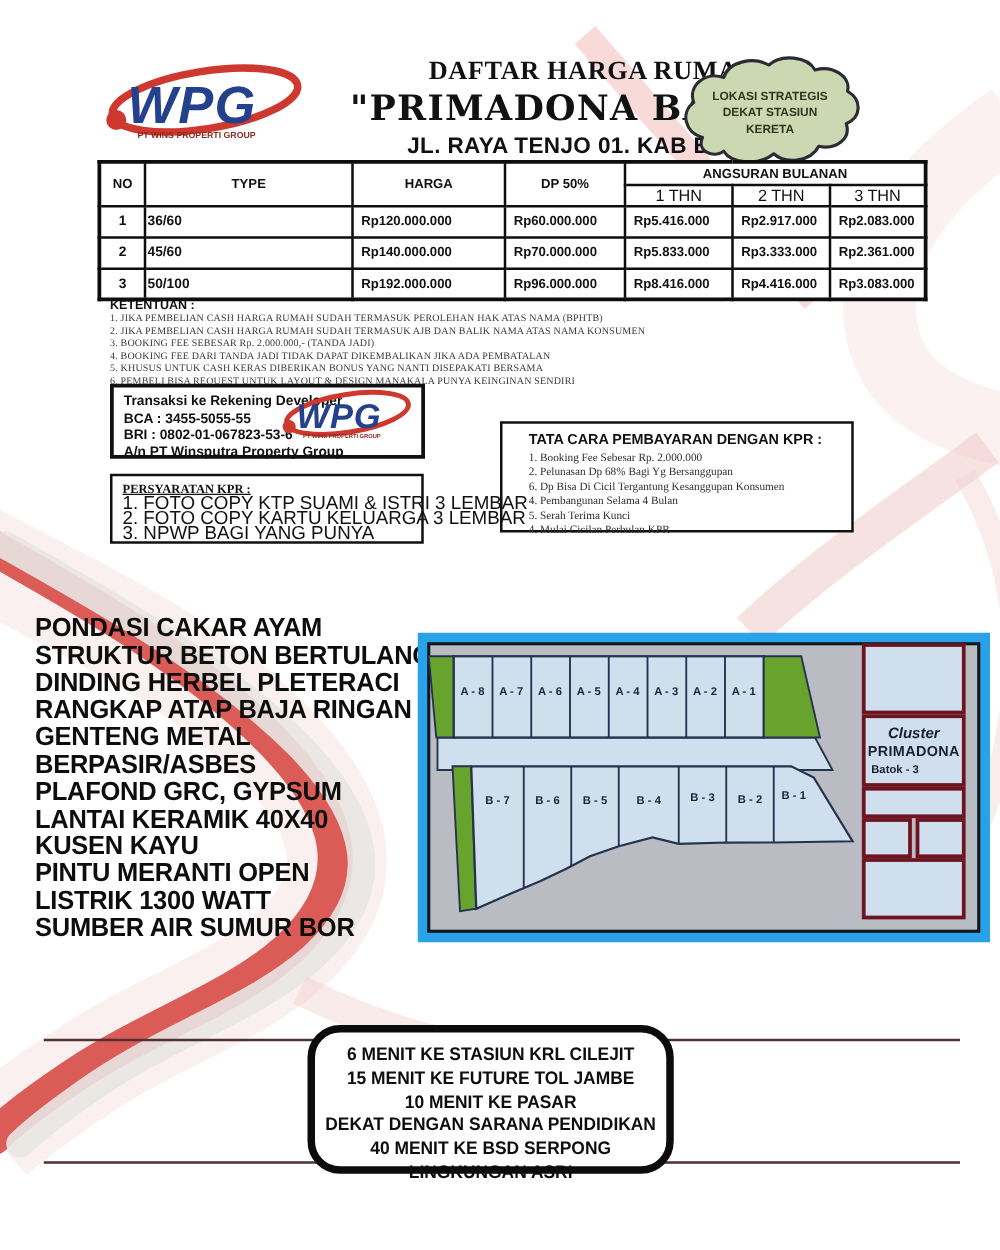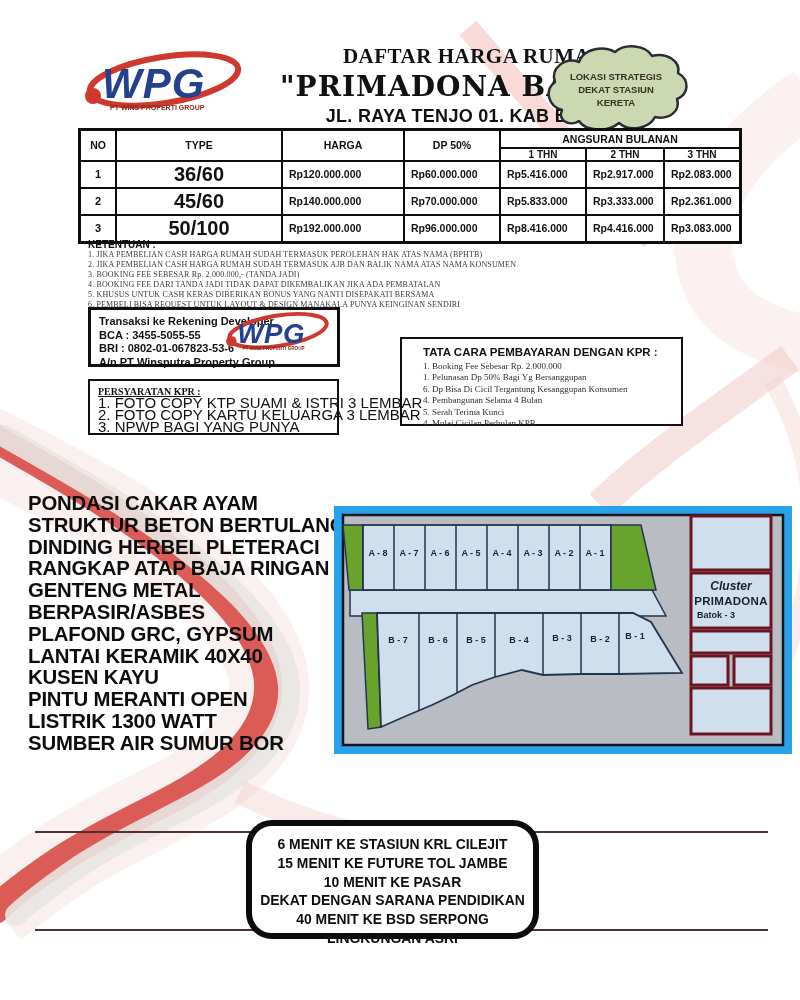--- a/index.html
+++ b/index.html
@@ -13,23 +13,23 @@
   .title-block{left:280px;top:44px;width:390px;text-align:center;}
   .t1{font-family:"Liberation Serif",serif;font-weight:bold;font-size:21px;letter-spacing:.5px;}
   .t2{font-family:"DejaVu Serif",serif;font-weight:bold;font-size:28px;letter-spacing:1px;margin-top:1px;white-space:nowrap;}
   .t3{font-weight:bold;font-size:18px;margin-top:3px;letter-spacing:.3px;}
 
   
   table.price{border-collapse:collapse;background:#fff;}
   table.price th,table.price td{border:2px solid #0d0d0d;}
   table.price{border:3px solid #0d0d0d;}
   th.h{font-size:10.5px;font-weight:bold;padding:1px 2px;}
-  th.sub{font-size:10px;font-weight:bold;padding:0 2px;}
+  th.sub{font-size:13px;font-weight:normal;padding:0 2px;}
   td.no{width:30px;text-align:center;font-weight:bold;font-size:11px;}
-  td.type{width:160px;text-align:center;font-weight:bold;font-size:20px;}
+  td.type{width:160px;text-align:left;font-weight:bold;font-size:11px;}
   td.money{font-size:10.5px;font-weight:bold;}
   .mny{display:flex;justify-content:flex-start;padding:0 5px;}
   tr.body{height:25px;}
 
   
   .ket-title{font-size:10px;font-weight:bold;}
   .ket-item{font-family:"Liberation Serif",serif;font-size:8px;line-height:10px;color:#3a3a3a;letter-spacing:.15px;white-space:nowrap;}
 
   
   .bank-box{left:88px;top:307px;width:252px;height:60px;border:3px solid #101010;background:#fff;padding:5px 8px;box-sizing:border-box;}
@@ -248,21 +248,21 @@
       <ellipse cx="84" cy="30" rx="75" ry="23" fill="none" stroke="#cf382e" stroke-width="6" transform="rotate(-9 84 30)"></ellipse>
       <circle cx="13" cy="46" r="8" fill="#cf382e"></circle>
       <text x="22" y="48" font-size="42" font-weight="bold" font-style="italic" fill="#24418e" letter-spacing="1">WPG</text>
       <text x="30" y="60" font-size="7" font-weight="bold" fill="#8a2a20">PT WINS PROPERTI GROUP</text>
     </svg>
   </div>
 
   <div class="abs z1 tata-box">
     <div class="tata-title">TATA CARA PEMBAYARAN DENGAN KPR :</div>
     <div class="tata-item">1. Booking Fee Sebesar Rp. 2.000.000</div>
-    <div class="tata-item">1. Pelunasan Dp 50% Bagi Yg Bersanggupan</div>
+    <div class="tata-item">2. Pelunasan Dp 68% Bagi Yg Bersanggupan</div>
     <div class="tata-item">6. Dp Bisa Di Cicil Tergantung Kesanggupan Konsumen</div>
     <div class="tata-item">4. Pembangunan Selama 4 Bulan</div>
     <div class="tata-item">5. Serah Terima Kunci</div>
     <div class="tata-item">4. Mulai Cicilan Perbulan KPR</div>
   </div>
 
   <div class="abs z1 persy-box">
     <div class="persy-title">PERSYARATAN KPR :</div>
     <div class="persy-item">1. FOTO COPY KTP SUAMI &amp; ISTRI 3 LEMBAR</div>
     <div class="persy-item">2. FOTO COPY KARTU KELUARGA 3 LEMBAR</div>

